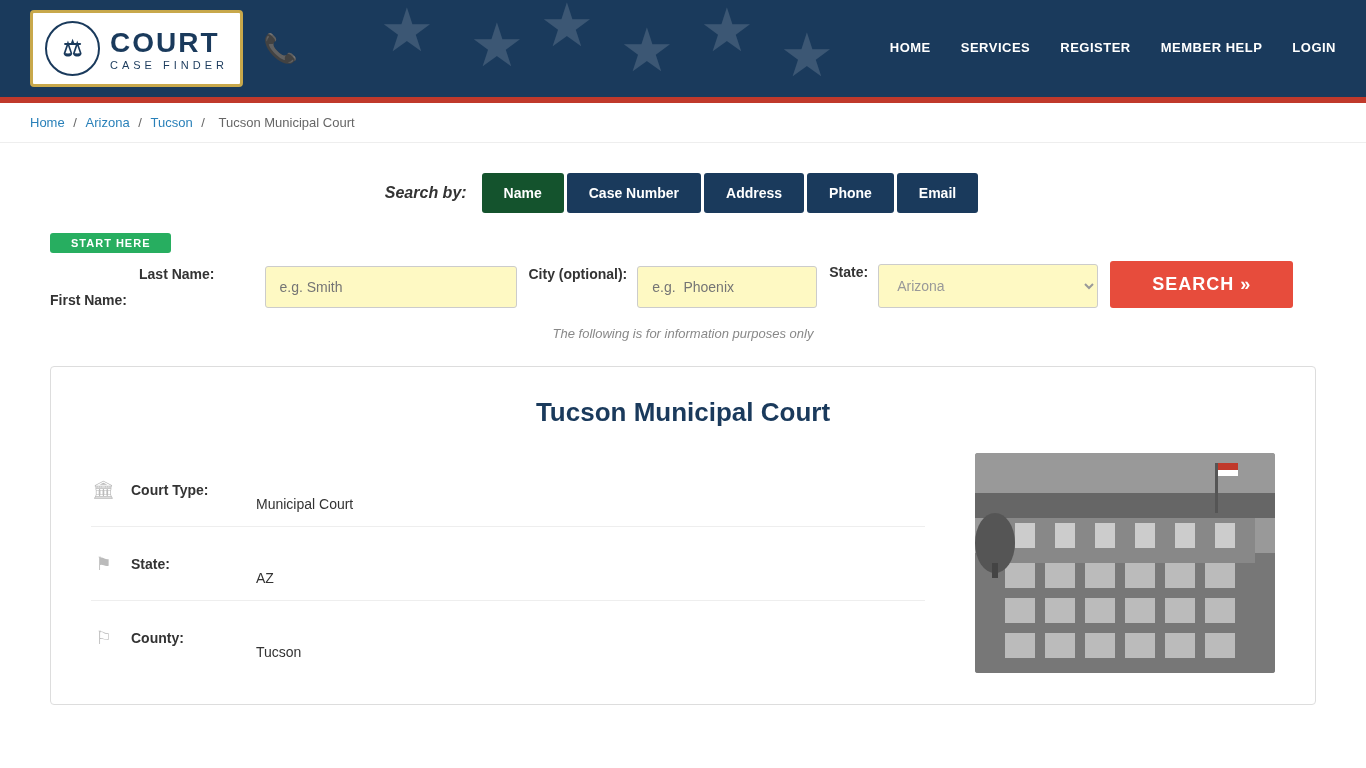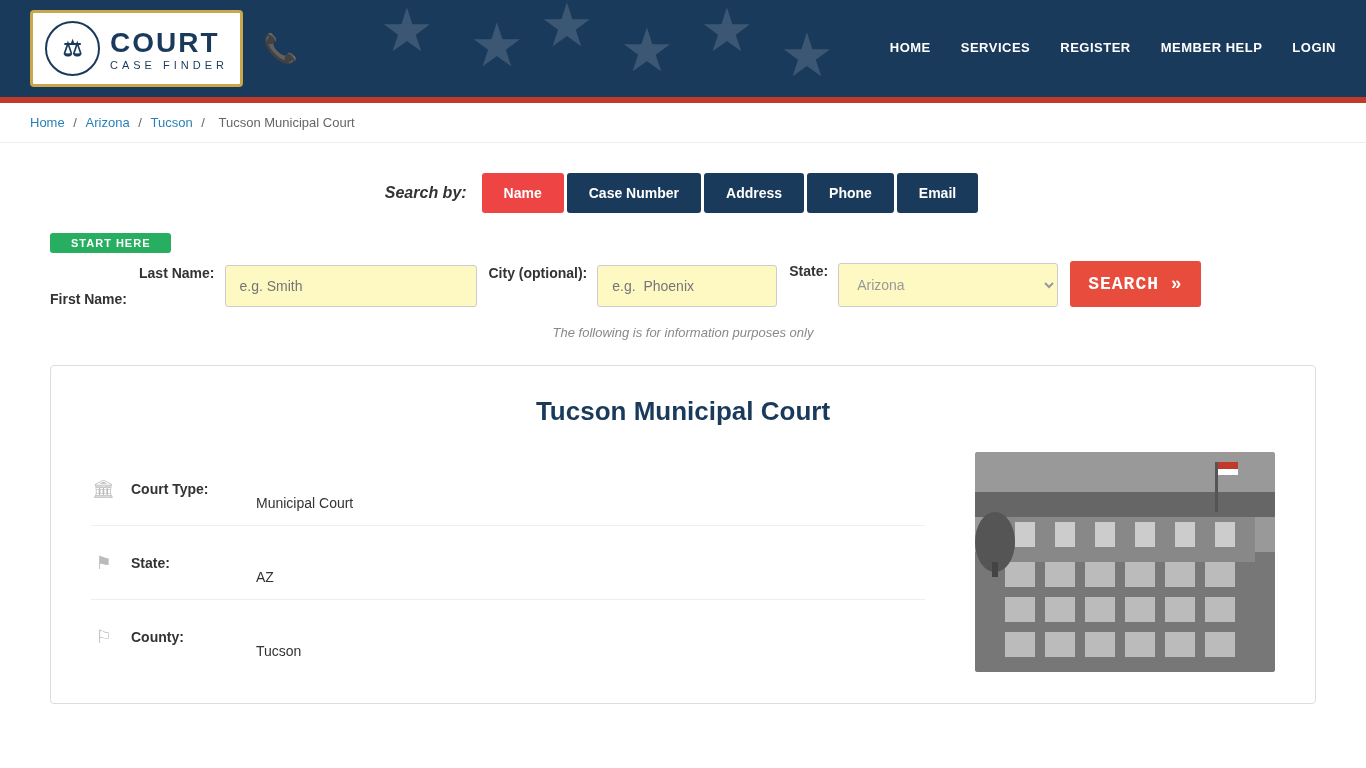--- a/index.html
+++ b/index.html
@@ -95,21 +95,21 @@
       background: #1a3a5c;
       color: #fff;
       border: none;
       padding: 12px 22px;
       font-size: 14px;
       font-weight: bold;
       cursor: pointer;
       margin-right: 3px;
       border-radius: 3px;
     }
-    .search-tab.active { background: #ef4444; }
+    .search-tab.active { background: #14532d; }
 
     
     .start-here-badge {
       background: #27ae60;
       color: #fff;
       font-size: 11px;
       font-weight: bold;
       padding: 4px 21px;
       border-radius: 3px;
       display: inline-block;
@@ -126,35 +126,34 @@
     .form-group input, .form-group select {
       background: #fef9c3;
       border: 1px solid #ccc;
       padding: 12px 14px;
       font-size: 14px;
       color: #999;
       border-radius: 3px;
       outline: none;
     }
     .input-first { width: 220px; }
-    .input-last { width: 252px; }
+    .input-last { width: 252px; margin-left: 40px; }
     .input-city { width: 180px; }
     .input-state { width: 220px; }
     .search-btn {
       background: #e74c3c;
       color: #fff;
       border: none;
-      padding: 13px 18px;
+      padding: 13px 42px;
       font-size: 18px;
       font-weight: bold;
       cursor: pointer;
       border-radius: 3px;
       white-space: nowrap;
       letter-spacing: 1px;
-      font-family: Liberation Mono, monospace;
     }
 
     .info-note {
       text-align: center;
       color: #888;
       font-style: italic;
       font-size: 13px;
       margin-top: 18px;
       margin-bottom: 25px;
     }

